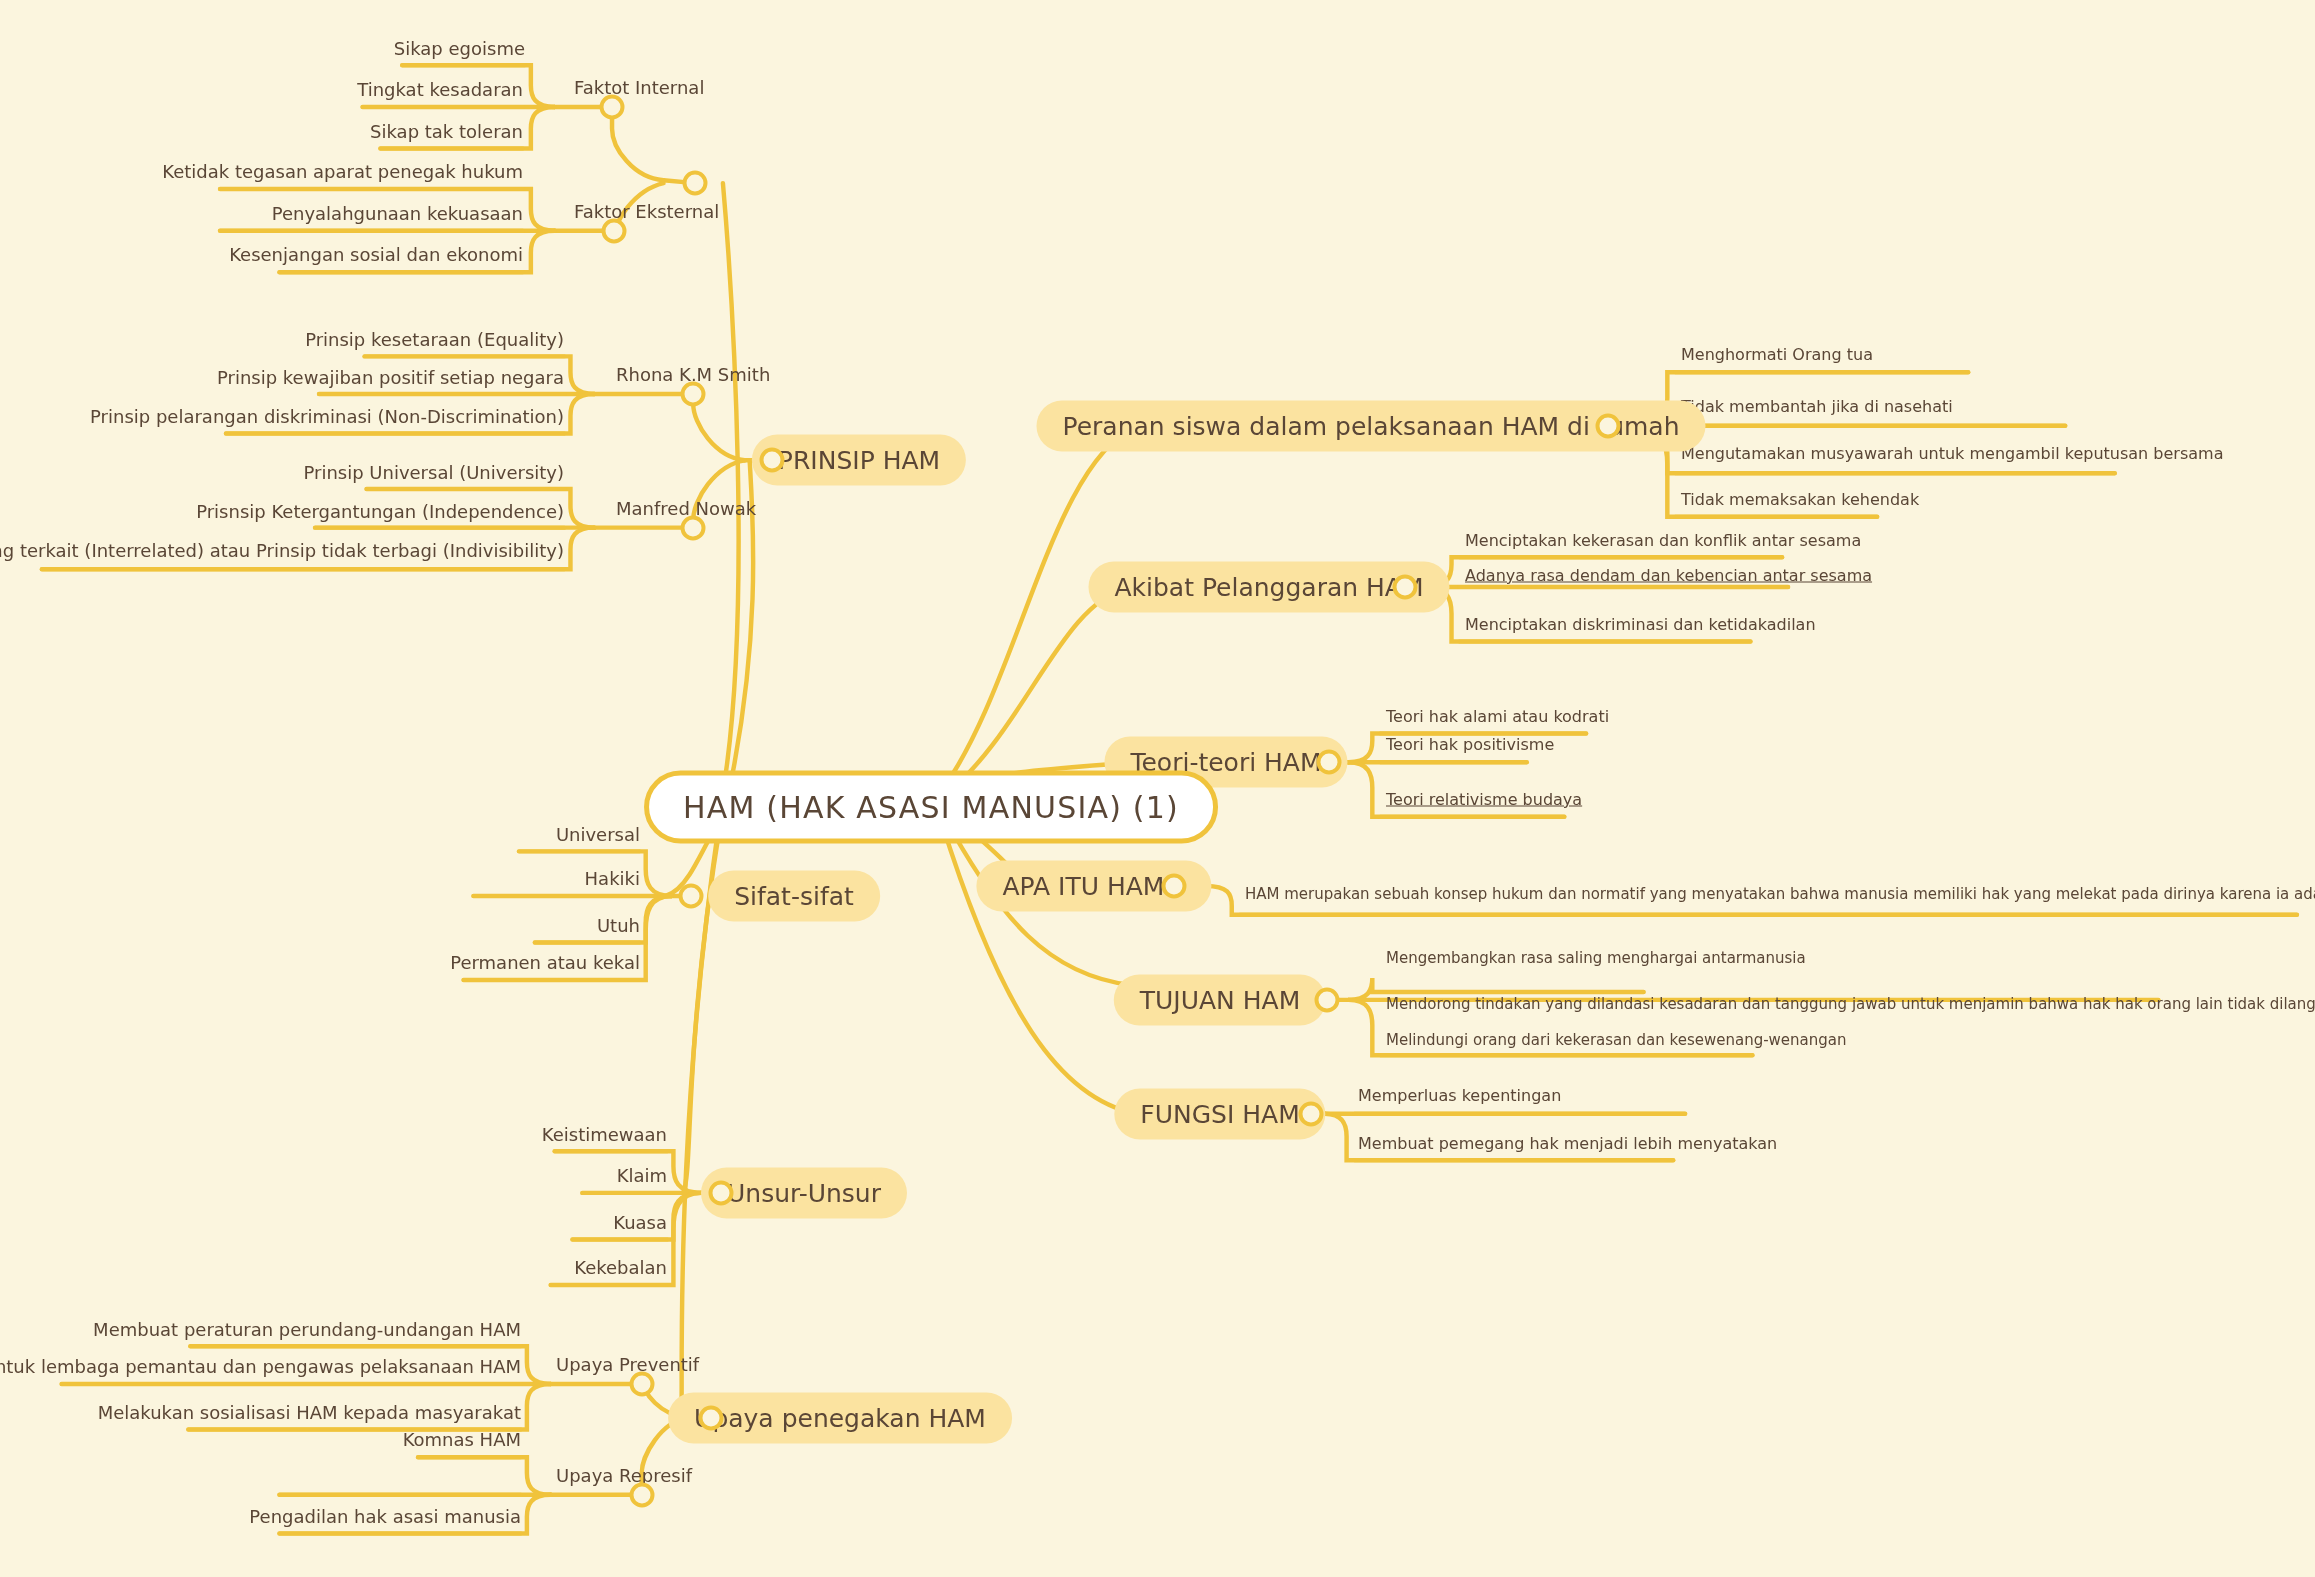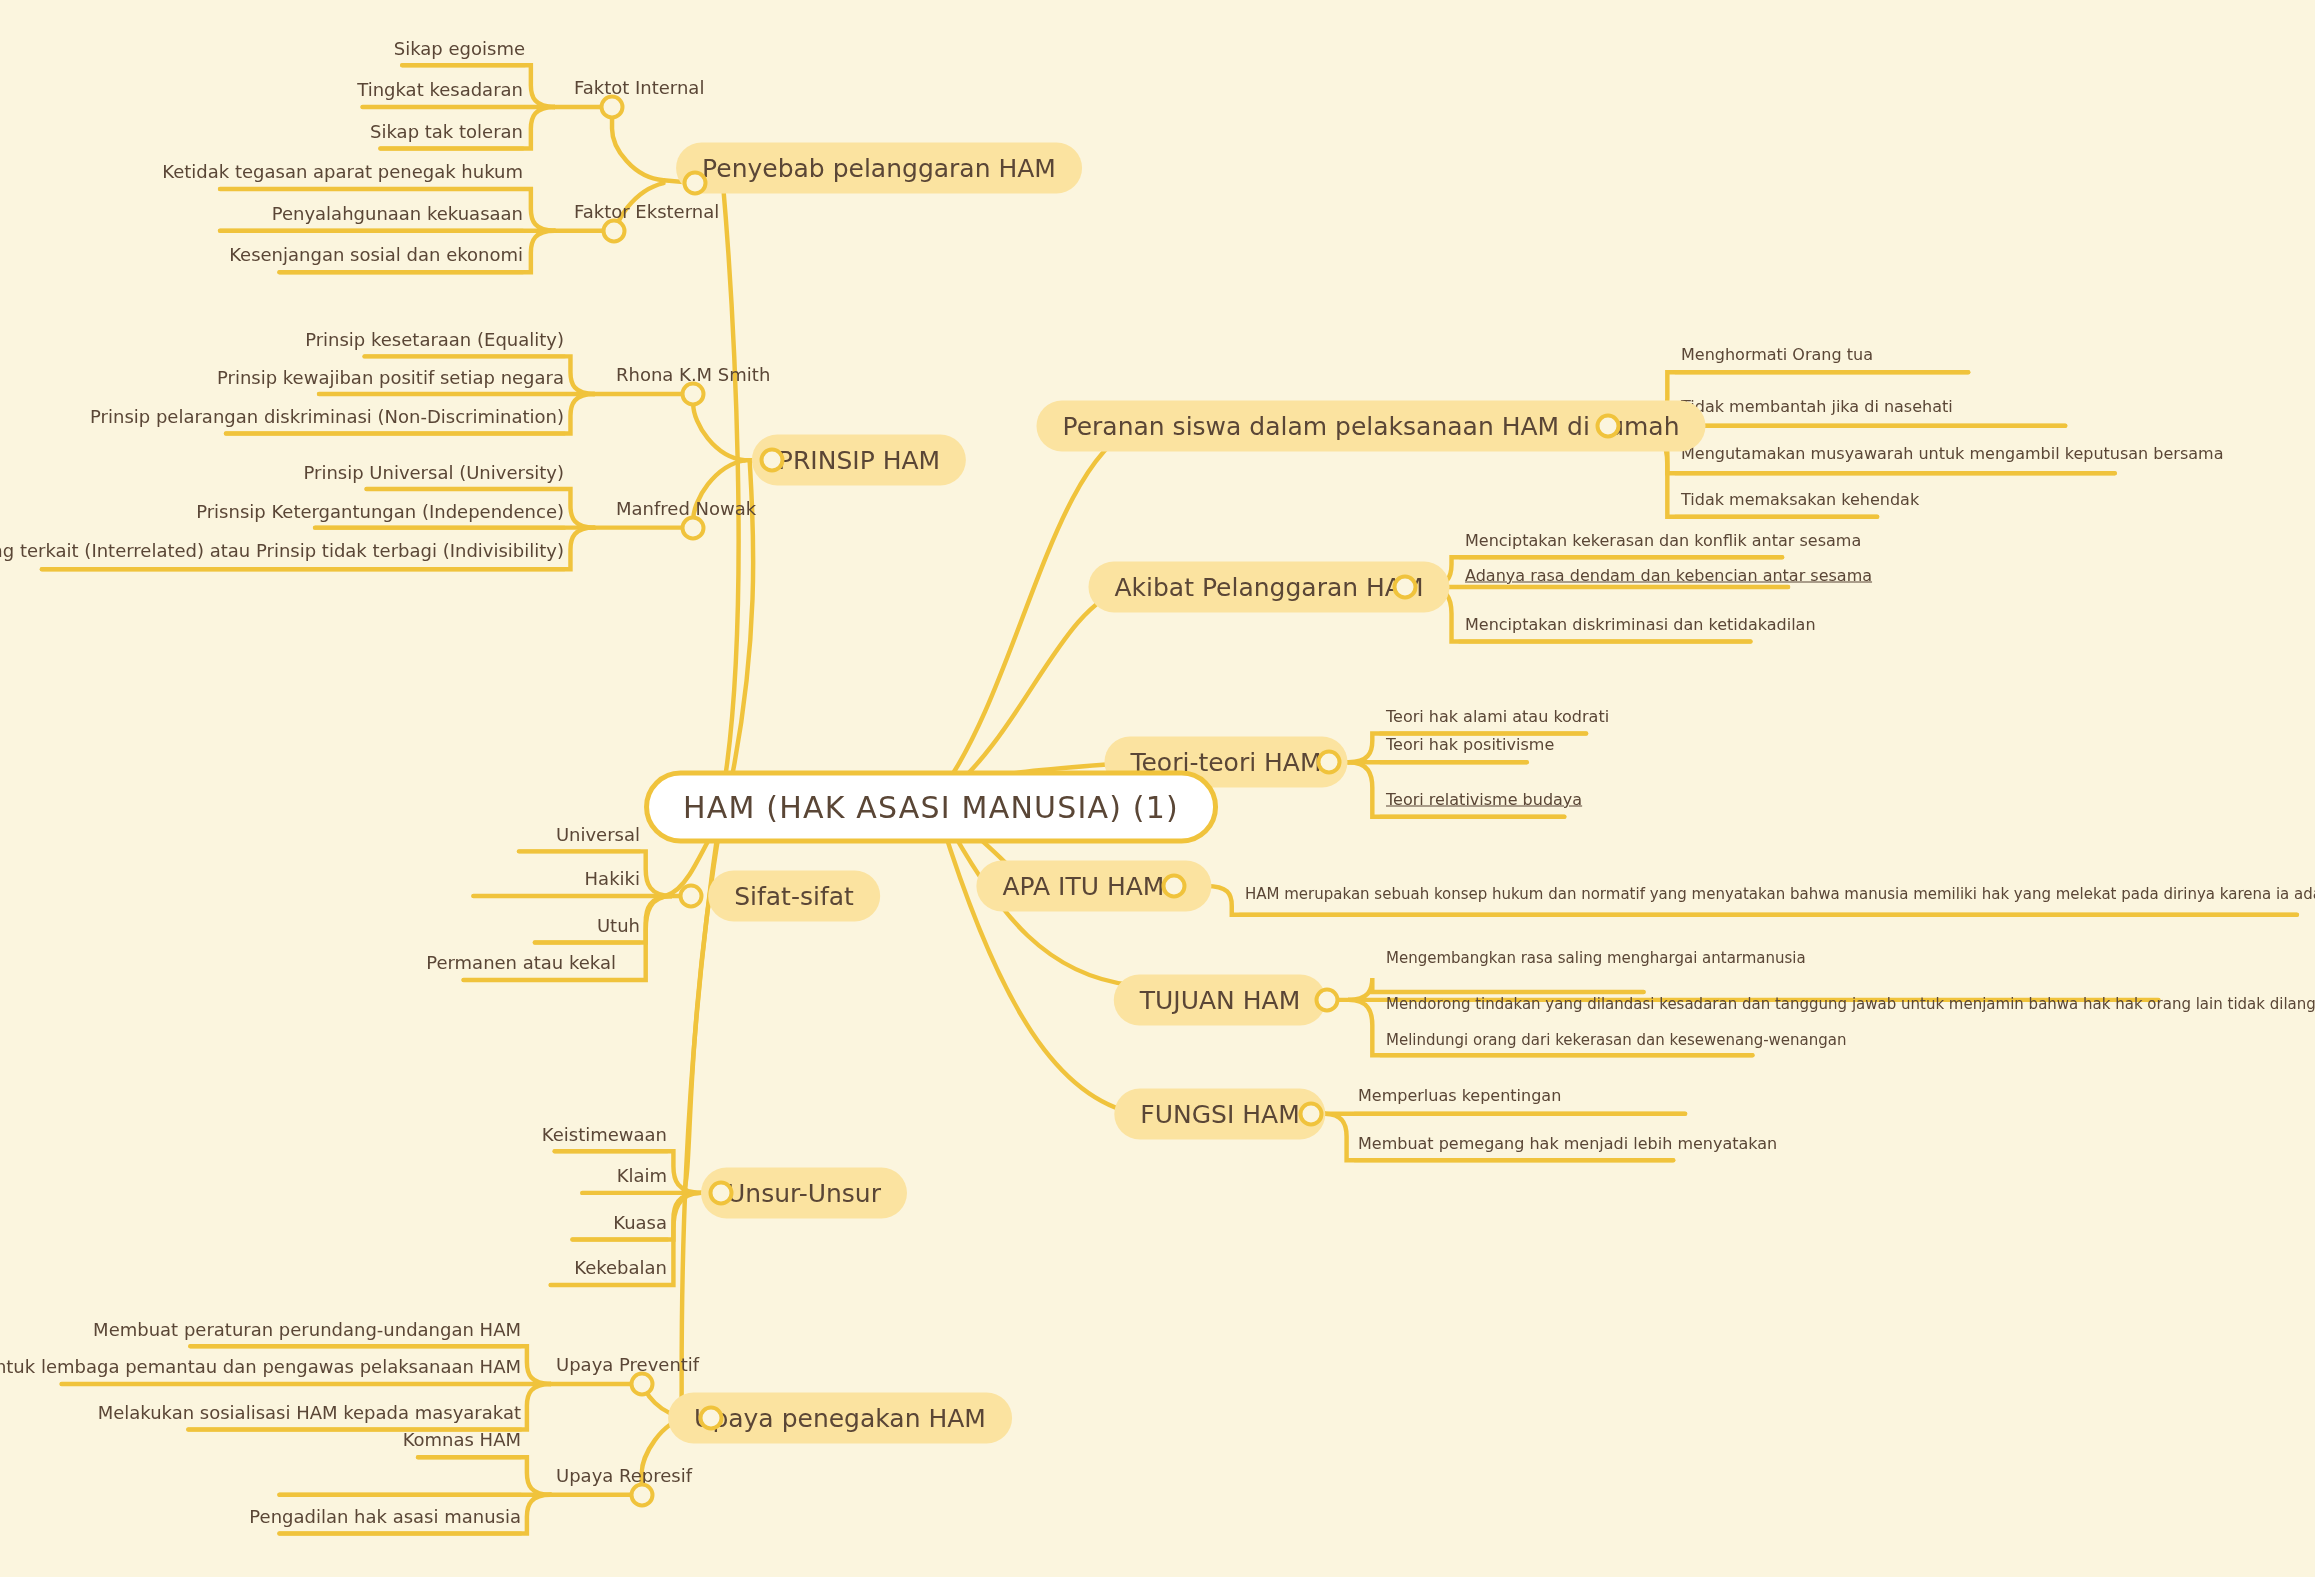--- a/index.html
+++ b/index.html
@@ -215,21 +215,20 @@
         <path d="M 190 1444 L 526 1444"></path>
         <path d="M 422 1472 L 526 1472"></path>
         <path d="M 282 1510 L 526 1510"></path>
         <path d="M 282 1549 L 526 1549"></path>
       </g>
     </g>
   </svg>
 
   <div class="node root" style="left:931px;top:807px;">HAM (HAK ASASI MANUSIA) (1)</div>
 
-  <div class="node topic" style="left:879px;top:168px;">Penyebab pelanggaran HAM</div>
   <div class="node topic" style="left:859px;top:460px;">PRINSIP HAM</div>
   <div class="node topic" style="left:1371px;top:426px;">Peranan siswa dalam pelaksanaan HAM di rumah</div>
   <div class="node topic" style="left:1269px;top:587px;">Akibat Pelanggaran HAM</div>
   <div class="node topic" style="left:1226px;top:762px;">Teori-teori HAM</div>
   <div class="node topic" style="left:1094px;top:886px;">APA ITU HAM ?</div>
   <div class="node topic" style="left:1220px;top:1000px;">TUJUAN HAM</div>
   <div class="node topic" style="left:1220px;top:1114px;">FUNGSI HAM</div>
   <div class="node topic" style="left:794px;top:896px;">Sifat-sifat</div>
   <div class="node topic" style="left:804px;top:1193px;text-align:center;">Unsur-Unsur</div>
   <div class="node topic" style="left:840px;top:1418px;">Upaya penegakan HAM</div>
@@ -277,21 +276,21 @@
   <div class="node sub micro" style="left:1386px;top:958px;">Mengembangkan rasa saling menghargai antarmanusia</div>
   <div class="node sub micro" style="left:1386px;top:1004px;">Mendorong tindakan yang dilandasi kesadaran dan tanggung jawab untuk menjamin bahwa hak hak orang lain tidak dilanggar</div>
   <div class="node sub micro" style="left:1386px;top:1040px;">Melindungi orang dari kekerasan dan kesewenang-wenangan</div>
 
   <div class="node sub tiny" style="left:1358px;top:1095px;">Memperluas kepentingan</div>
   <div class="node sub tiny" style="left:1358px;top:1143px;">Membuat pemegang hak menjadi lebih menyatakan</div>
 
   <div class="node sub r" style="left:640px;top:834px;">Universal</div>
   <div class="node sub r" style="left:640px;top:878px;">Hakiki</div>
   <div class="node sub r" style="left:640px;top:925px;">Utuh</div>
-  <div class="node sub r" style="left:616px;top:962px;">Permanen atau kekal</div>
+  <div class="node sub r" style="left:640px;top:962px;">Permanen atau kekal</div>
 
   <div class="node sub r" style="left:667px;top:1134px;">Keistimewaan</div>
   <div class="node sub r" style="left:667px;top:1175px;">Klaim</div>
   <div class="node sub r" style="left:667px;top:1222px;">Kuasa</div>
   <div class="node sub r" style="left:667px;top:1267px;">Kekebalan</div>
 
   <div class="node sub r" style="left:521px;top:1329px;">Membuat peraturan perundang-undangan HAM</div>
   <div class="node sub r" style="left:521px;top:1366px;">Membentuk lembaga pemantau dan pengawas pelaksanaan HAM</div>
   <div class="node sub r" style="left:521px;top:1412px;">Melakukan sosialisasi HAM kepada masyarakat</div>
 

